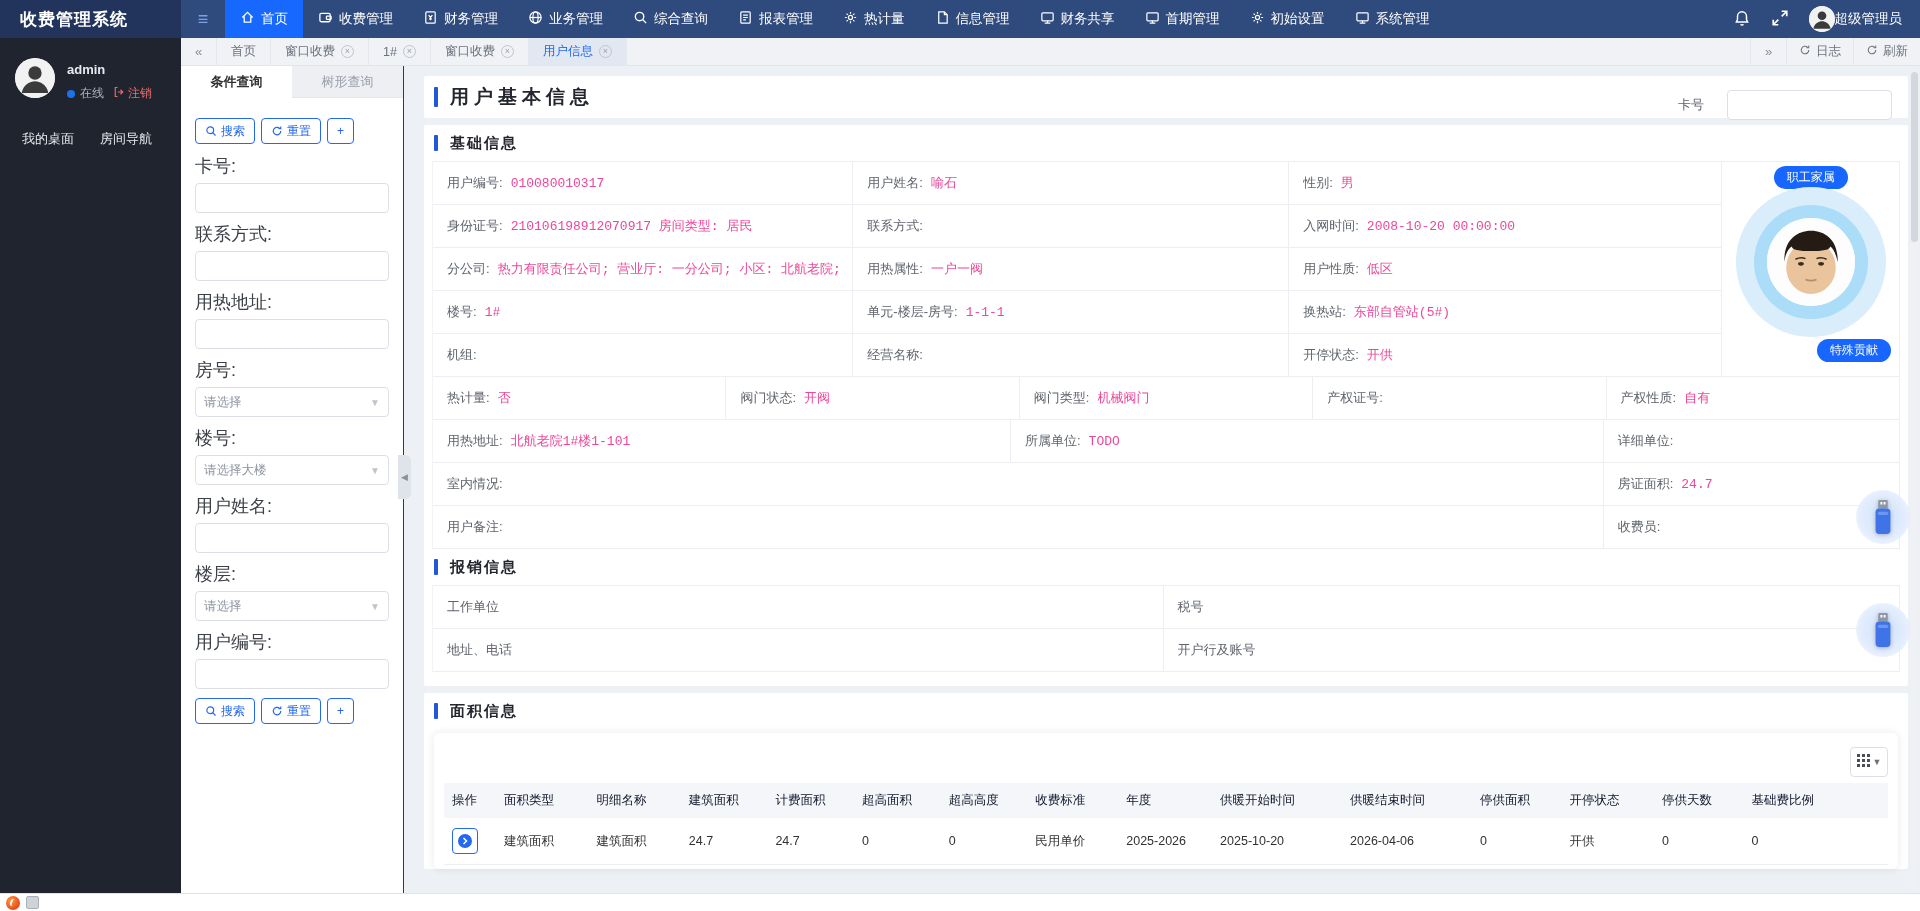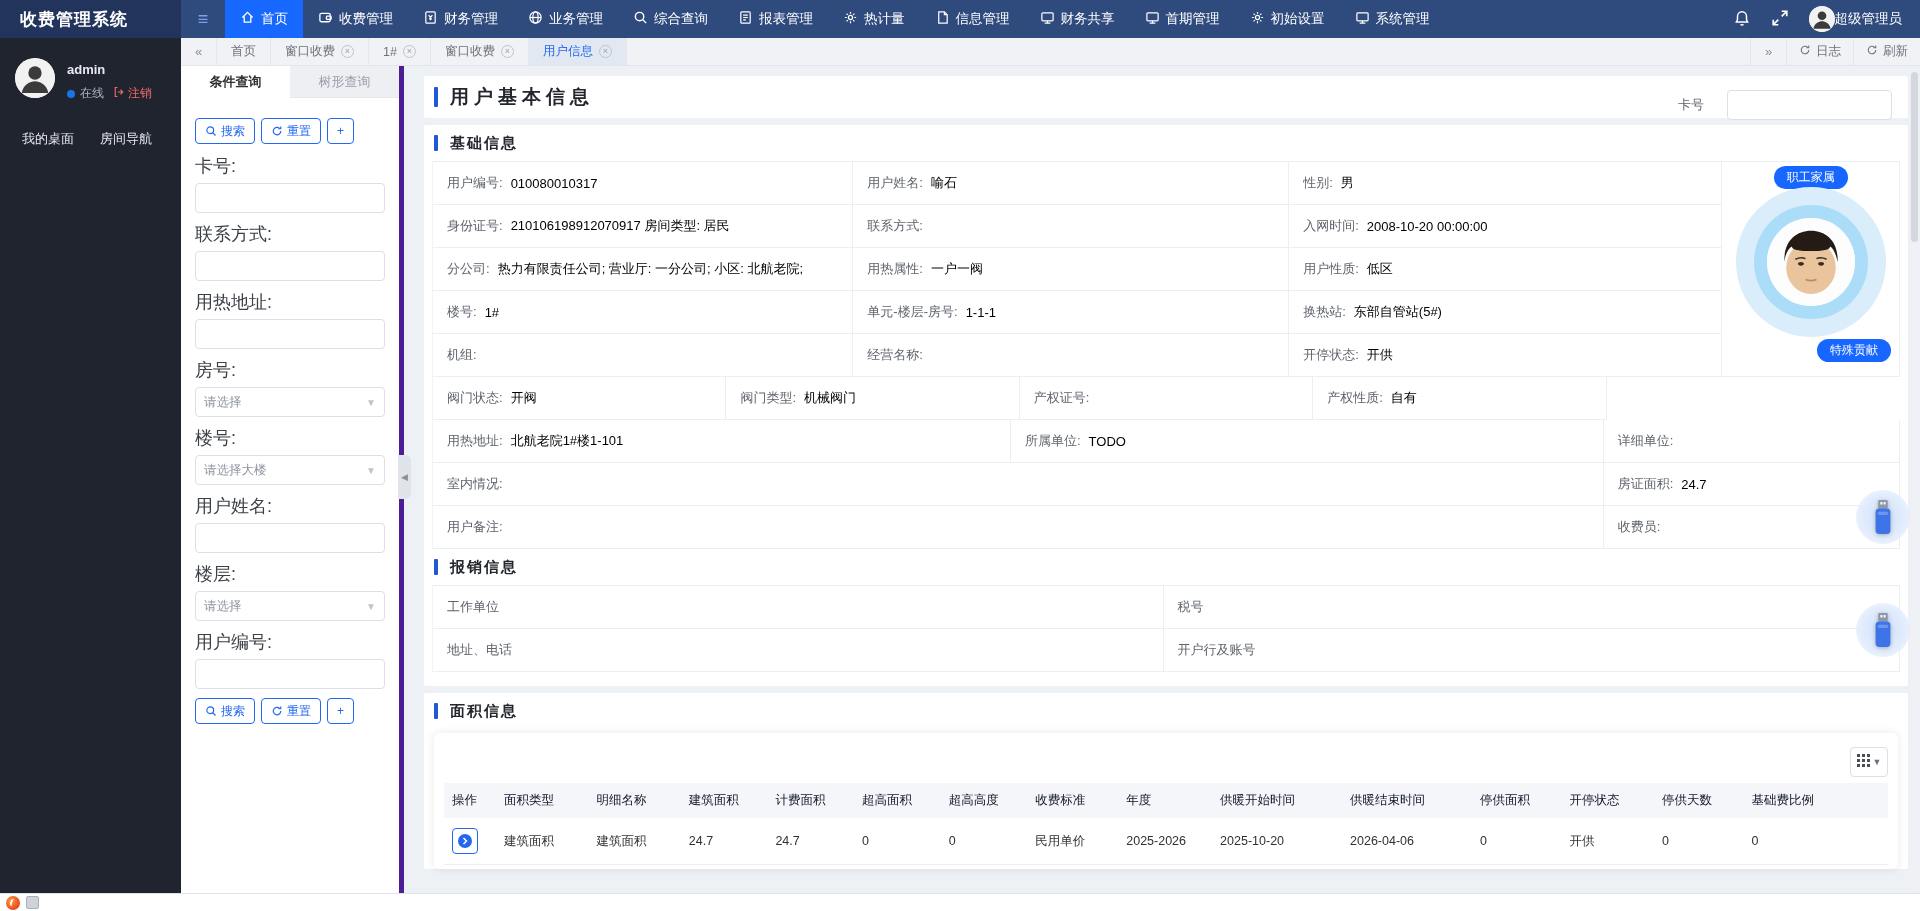--- a/index.html
+++ b/index.html
@@ -38,21 +38,21 @@
   .side-status { display:flex; align-items:center; gap:5px; margin-top:8px; font-size:12px; color:#aeb6c4; }
   .dot { width:8px; height:8px; border-radius:50%; background:#1a73e8; }
   .logout { display:flex; align-items:center; gap:3px; color:#ee6a6a; cursor:pointer; margin-left:4px; }
   .logout svg { width:12px; height:12px; }
   .side-links { display:flex; gap:26px; padding:28px 0 0 22px; font-size:13px; }
   .side-link { cursor:pointer; }
   .side-company { display:flex; align-items:center; justify-content:space-between; padding:22px 10px 0 22px; font-size:13px; }
   .side-company .chev { color:#8a8f99; font-size:12px; cursor:pointer; }
 
   
-  .qpanel { position:absolute; left:181px; top:66px; width:223px; height:827px; background:#fff; border-right:5px solid #4c1d95; }
+  .qpanel { position:absolute; left:181px; top:66px; width:223px; height:827px; background:#fff; border-right:1px solid #4c1d95; }
   .qtabs { display:flex; height:32px; font-size:13px; }
   .qtab { flex:1; display:flex; align-items:center; justify-content:center; cursor:pointer; background:#edeff3; color:#9aa0ab; border-bottom:1px solid #e4e7ee; }
   .qtab.active { background:#fff; color:#303133; font-weight:bold; border-bottom:none; }
   .qbody { padding:14px 14px 0 14px; }
   .qbtn-row { display:flex; gap:6px; margin:6px 0 10px 0; }
   .qbtn { display:flex; align-items:center; gap:4px; border:1px solid #2468f2; color:#2468f2; background:#fff; font-size:12px; padding:0 9px; height:26px; border-radius:4px; cursor:pointer; }
   .qbtn svg { width:12px; height:12px; }
   .qfield { margin-bottom:9px; }
   .qlabel { font-size:18px; color:#3c4047; margin-bottom:5px; }
   .qinput { width:100%; height:30px; border:1px solid #dcdfe6; border-radius:4px; background:#fff; font-size:12.5px; padding:0 8px; color:#303133; outline:none; }
@@ -66,21 +66,21 @@
   .sec-bar { width:4px; height:20px; background:#2257d6; border-radius:1px; margin-right:12px; flex:none; }
   .page-title { display:flex; align-items:center; font-size:19px; font-weight:bold; color:#23262d; letter-spacing:5px; }
   .cardno { display:flex; align-items:center; gap:23px; font-size:13px; color:#5f646c;margin-top:16px; }
   .cardno input { width:165px; height:30px; border:1px solid #dcdfe6; border-radius:4px; outline:none; padding:0 8px; font-size:13px; }
   .sec-head { display:flex; align-items:center; height:36px; padding-left:10px; font-size:15px; font-weight:bold; color:#23262d; letter-spacing:2px; }
   .sec-head .sec-bar { height:16px; }
   .igrid { margin:0 8px 0 8px; border-top:1px solid #eceef2; border-left:1px solid #f2f3f6; }
   .grow { display:flex; }
   .cell { height:43px; display:flex; align-items:center; padding:0 14px; font-size:13px; border-right:1px solid #eceef2; border-bottom:1px solid #eceef2; white-space:nowrap; overflow:hidden; }
   .cell .lb { color:#5f646c; margin-right:8px; flex:none; }
-  .cell .vl { color:#000000; }
+  .cell .vl { color:#ec4899;font-family:Liberation Mono, monospace; }
   .photo-cell { position:relative; border-right:1px solid #eceef2; border-bottom:1px solid #eceef2; }
   .badge { position:absolute; background:#1766ff; color:#fff; font-size:12px; padding:3px 13px; border-radius:12px; white-space:nowrap; }
   .badge.top { top:4px; left:50%; transform:translateX(-50%); }
   .badge.bottom { right:8px; bottom:14px; }
   .ring-outer { position:absolute; left:50%; top:100px; transform:translate(-50%,-50%); width:150px; height:150px; border-radius:50%; background:#d9edfb; }
   .ring-inner { position:absolute; left:50%; top:50%; transform:translate(-50%,-50%); width:114px; height:114px; border-radius:50%; background:#abddf8; }
   .photo { position:absolute; left:50%; top:50%; transform:translate(-50%,-50%); width:88px; height:88px; border-radius:50%; overflow:hidden; background:#fff; }
   .pad-b { padding-bottom:14px; }
 
   
@@ -455,20 +455,24 @@
                   <ellipse cx="29.5" cy="25" rx="1.6" ry="1" fill="#3a2c1f"></ellipse>
                   <path d="M15.5 22.5c2-1 4-1 5.5-.3M32.5 22.5c-2-1-4-1-5.5-.3" stroke="#3a2c1f" stroke-width="0.8" fill="none"></path>
                   <path d="M21 33.5c2 .9 4 .9 6 0" stroke="#b98c64" stroke-width="0.9" fill="none"></path>
                 </svg>
             </div>
           </div>
           <div class="badge bottom">特殊贡献</div>
         </div>
       </div>
       <div class="grow">
+        <div class="cell" style="width:20%">
+            <span class="lb">热计量:</span>
+            <span class="vl">否</span>
+          </div>
         <div class="cell" style="width:20%">
             <span class="lb">阀门状态:</span>
             <span class="vl">开阀</span>
           </div>
         <div class="cell" style="width:20%">
             <span class="lb">阀门类型:</span>
             <span class="vl">机械阀门</span>
           </div>
         <div class="cell" style="width:20%">
             <span class="lb">产权证号:</span>

